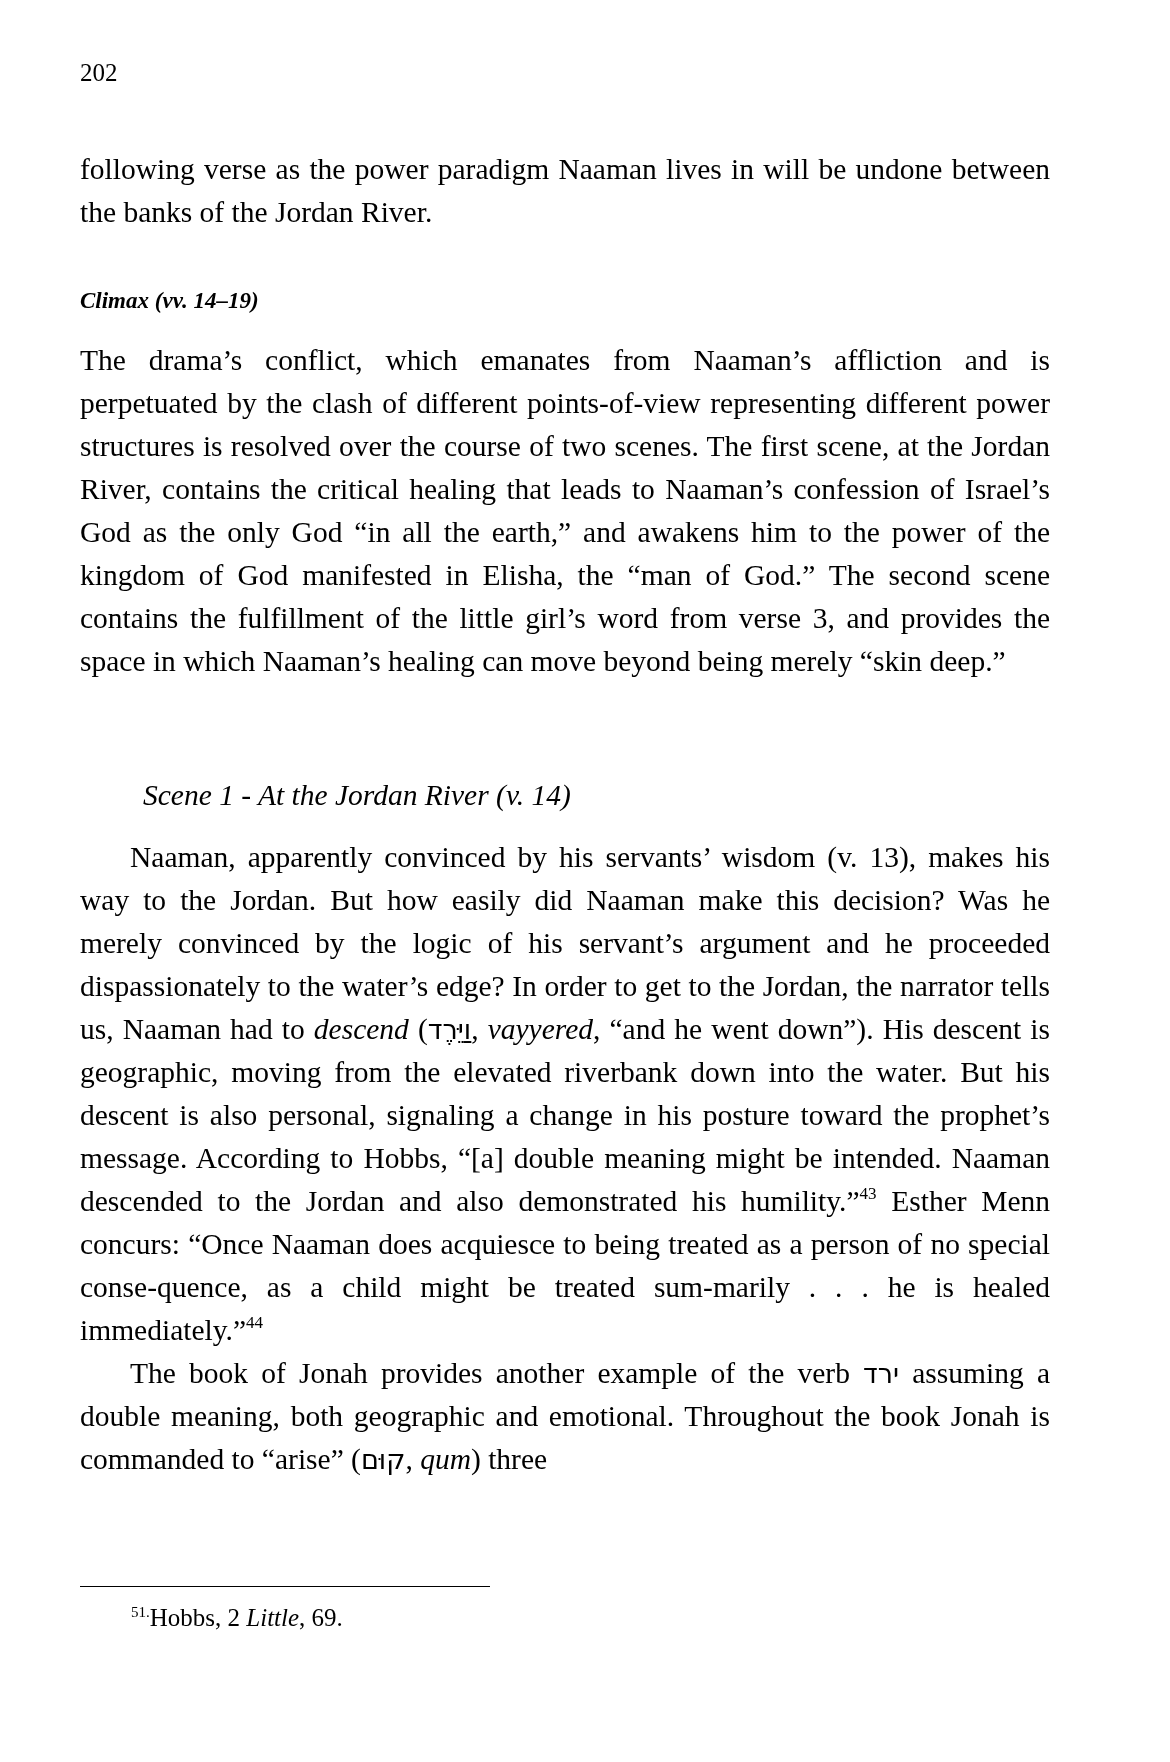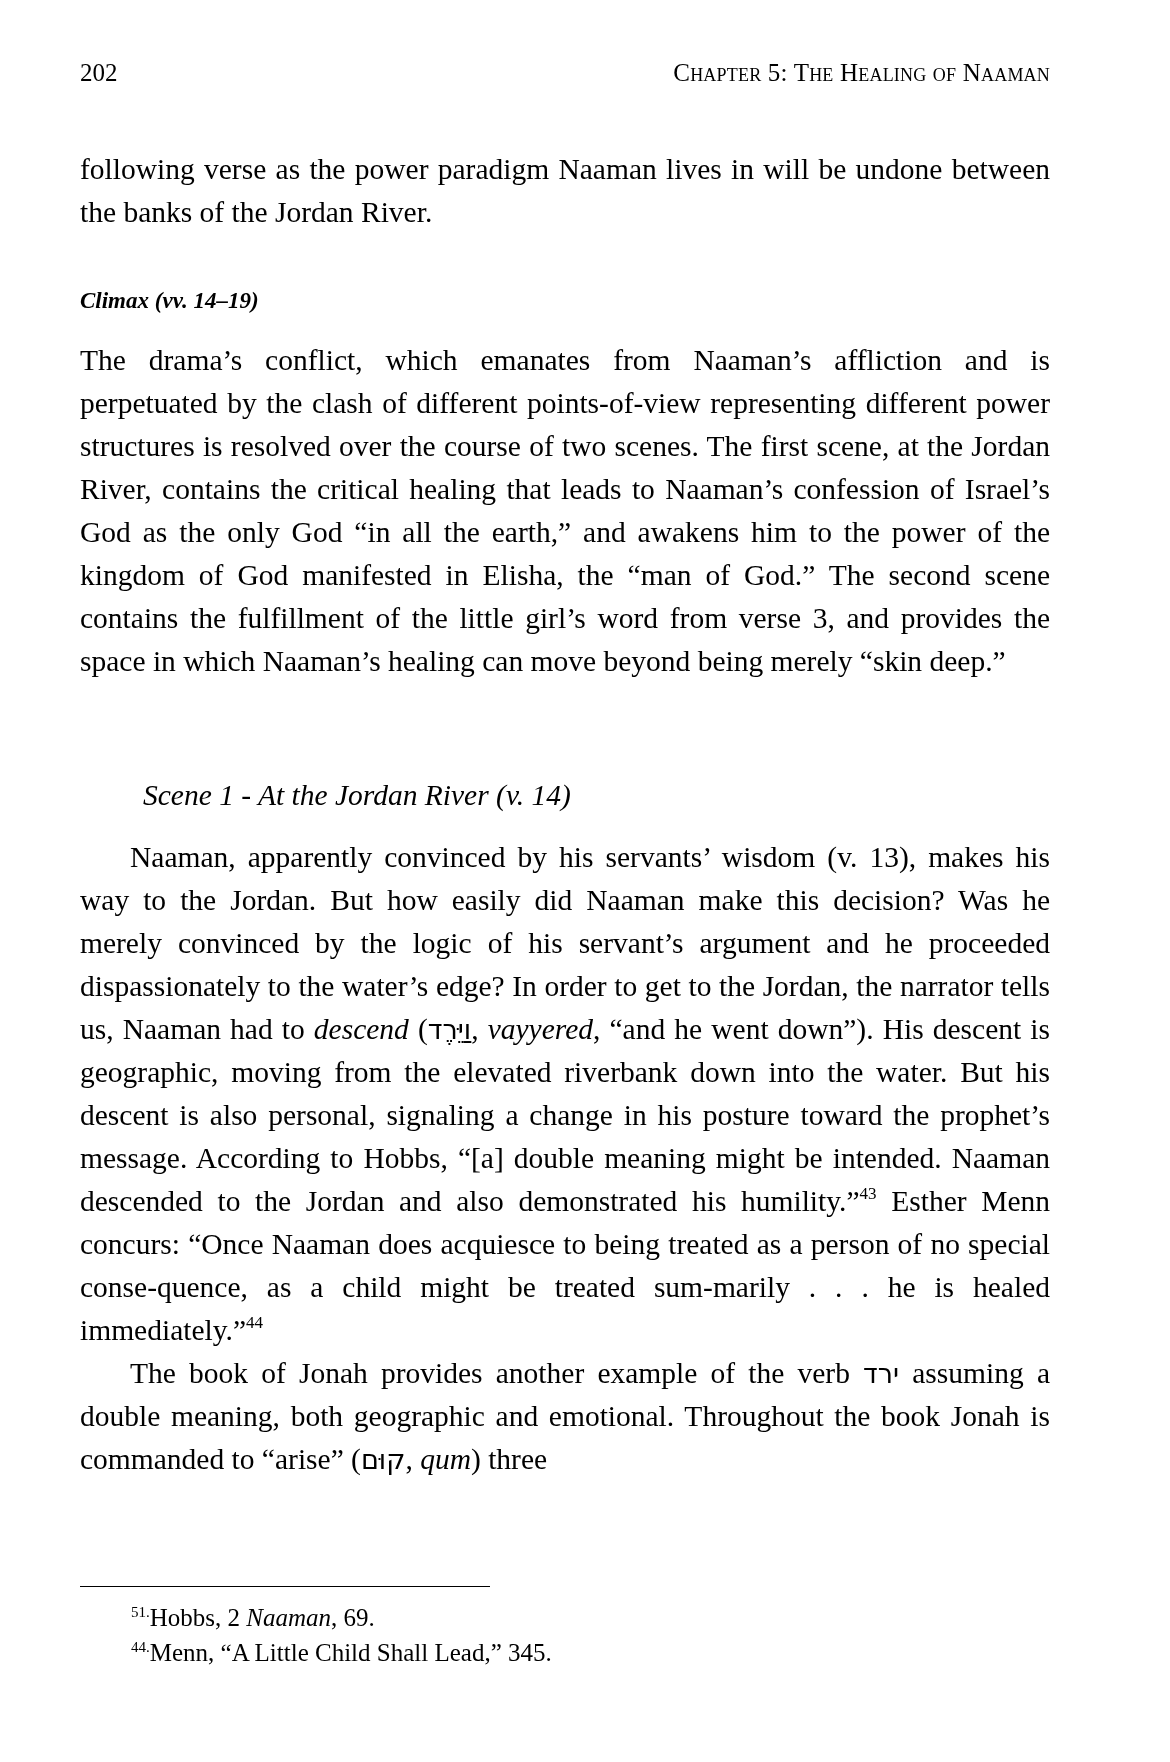--- a/index.html
+++ b/index.html
@@ -73,21 +73,20 @@
     font-size: 25px;
     line-height: 35px;
   }
   .footnote sup { font-size: 15px; vertical-align: 9px; line-height: 0; }
 </style>
 </head>
 <body>
 
 <div class="running-head">
   <span class="page-number">202</span>
-  <span class="chapter-title">Chapter 5: The Healing of Naaman</span>
 </div>
 
 <div class="text-block" style="top:148px;">
   <p>following verse as the power paradigm Naaman lives in will be undone between the banks of the Jordan River.</p>
 </div>
 
 <div class="section-heading" style="top:279px;">Climax (vv. 14–19)</div>
 
 <div class="text-block" style="top:339px;">
   <p>The drama’s conflict, which emanates from Naaman’s affliction and is perpetuated by the clash of different points-of-view representing different power structures is resolved over the course of two scenes. The first scene, at the Jordan River, contains the critical healing that leads to Naaman’s confession of Israel’s God as the only God “in all the earth,” and awakens him to the power of the kingdom of God manifested in Elisha, the “man of God.” The second scene contains the fulfillment of the little girl’s word from verse 3, and provides the space in which Naaman’s healing can move beyond being merely “skin deep.”</p>
@@ -96,15 +95,14 @@
 <div class="scene-heading" style="top:774px;margin-left:12px;">Scene 1 - At the Jordan River (v. 14)</div>
 
 <div class="text-block" style="top:836px;">
   <p class="indent"><span>Naaman, apparently convinced by his servants’ wisdom (v. 13), makes his way to the Jordan. But how easily did Naaman make this decision? Was he merely convinced by the logic of his servant’s argument and he proceeded dispassionately to the water’s edge? In order to get to the Jordan, the narrator tells us, Naaman had to </span><em>descend</em><span> (</span><span class="heb" dir="rtl">וַיֵּרֶד</span><span>, </span><em>vayyered</em><span>, “and he went down”). His descent is geographic, moving from the elevated riverbank down into the water. But his descent is also personal, signaling a change in his posture toward the prophet’s message. According to Hobbs, “[a] double meaning might be intended. Naaman descended to the Jordan and also demonstrated his humility.”</span><sup class="fn">43</sup><span> Esther Menn concurs: “Once Naaman does acquiesce to being treated as a person of no special conse-quence, as a child might be treated sum-marily . . . he is healed immediately.”</span><sup class="fn">44</sup></p>
   <p class="indent"><span>The book of Jonah provides another example of the verb </span><span class="heb" dir="rtl">ירד</span><span> assuming a double meaning, both geographic and emotional. Throughout the book Jonah is commanded to “arise” (</span><span class="heb" dir="rtl">קוּם</span><span>, </span><em>qum</em><span>) three</span></p>
 </div>
 
 <div class="footnote-rule"></div>
 
 <div class="footnotes">
-  <div class="footnote"><sup>51.</sup><span>Hobbs, 2 </span><em>Naaman</em><span>, 69.</span></div>
-  <div class="footnote"><sup>44.</sup><span>Menn, “A Little Child Shall Lead,” 345.</span><em></em><span></span></div>
+  <div class="footnote"><sup>51.</sup><span>Hobbs, 2 </span><em>Little</em><span>, 69.</span></div>
 </div>
 
 </body></html>

